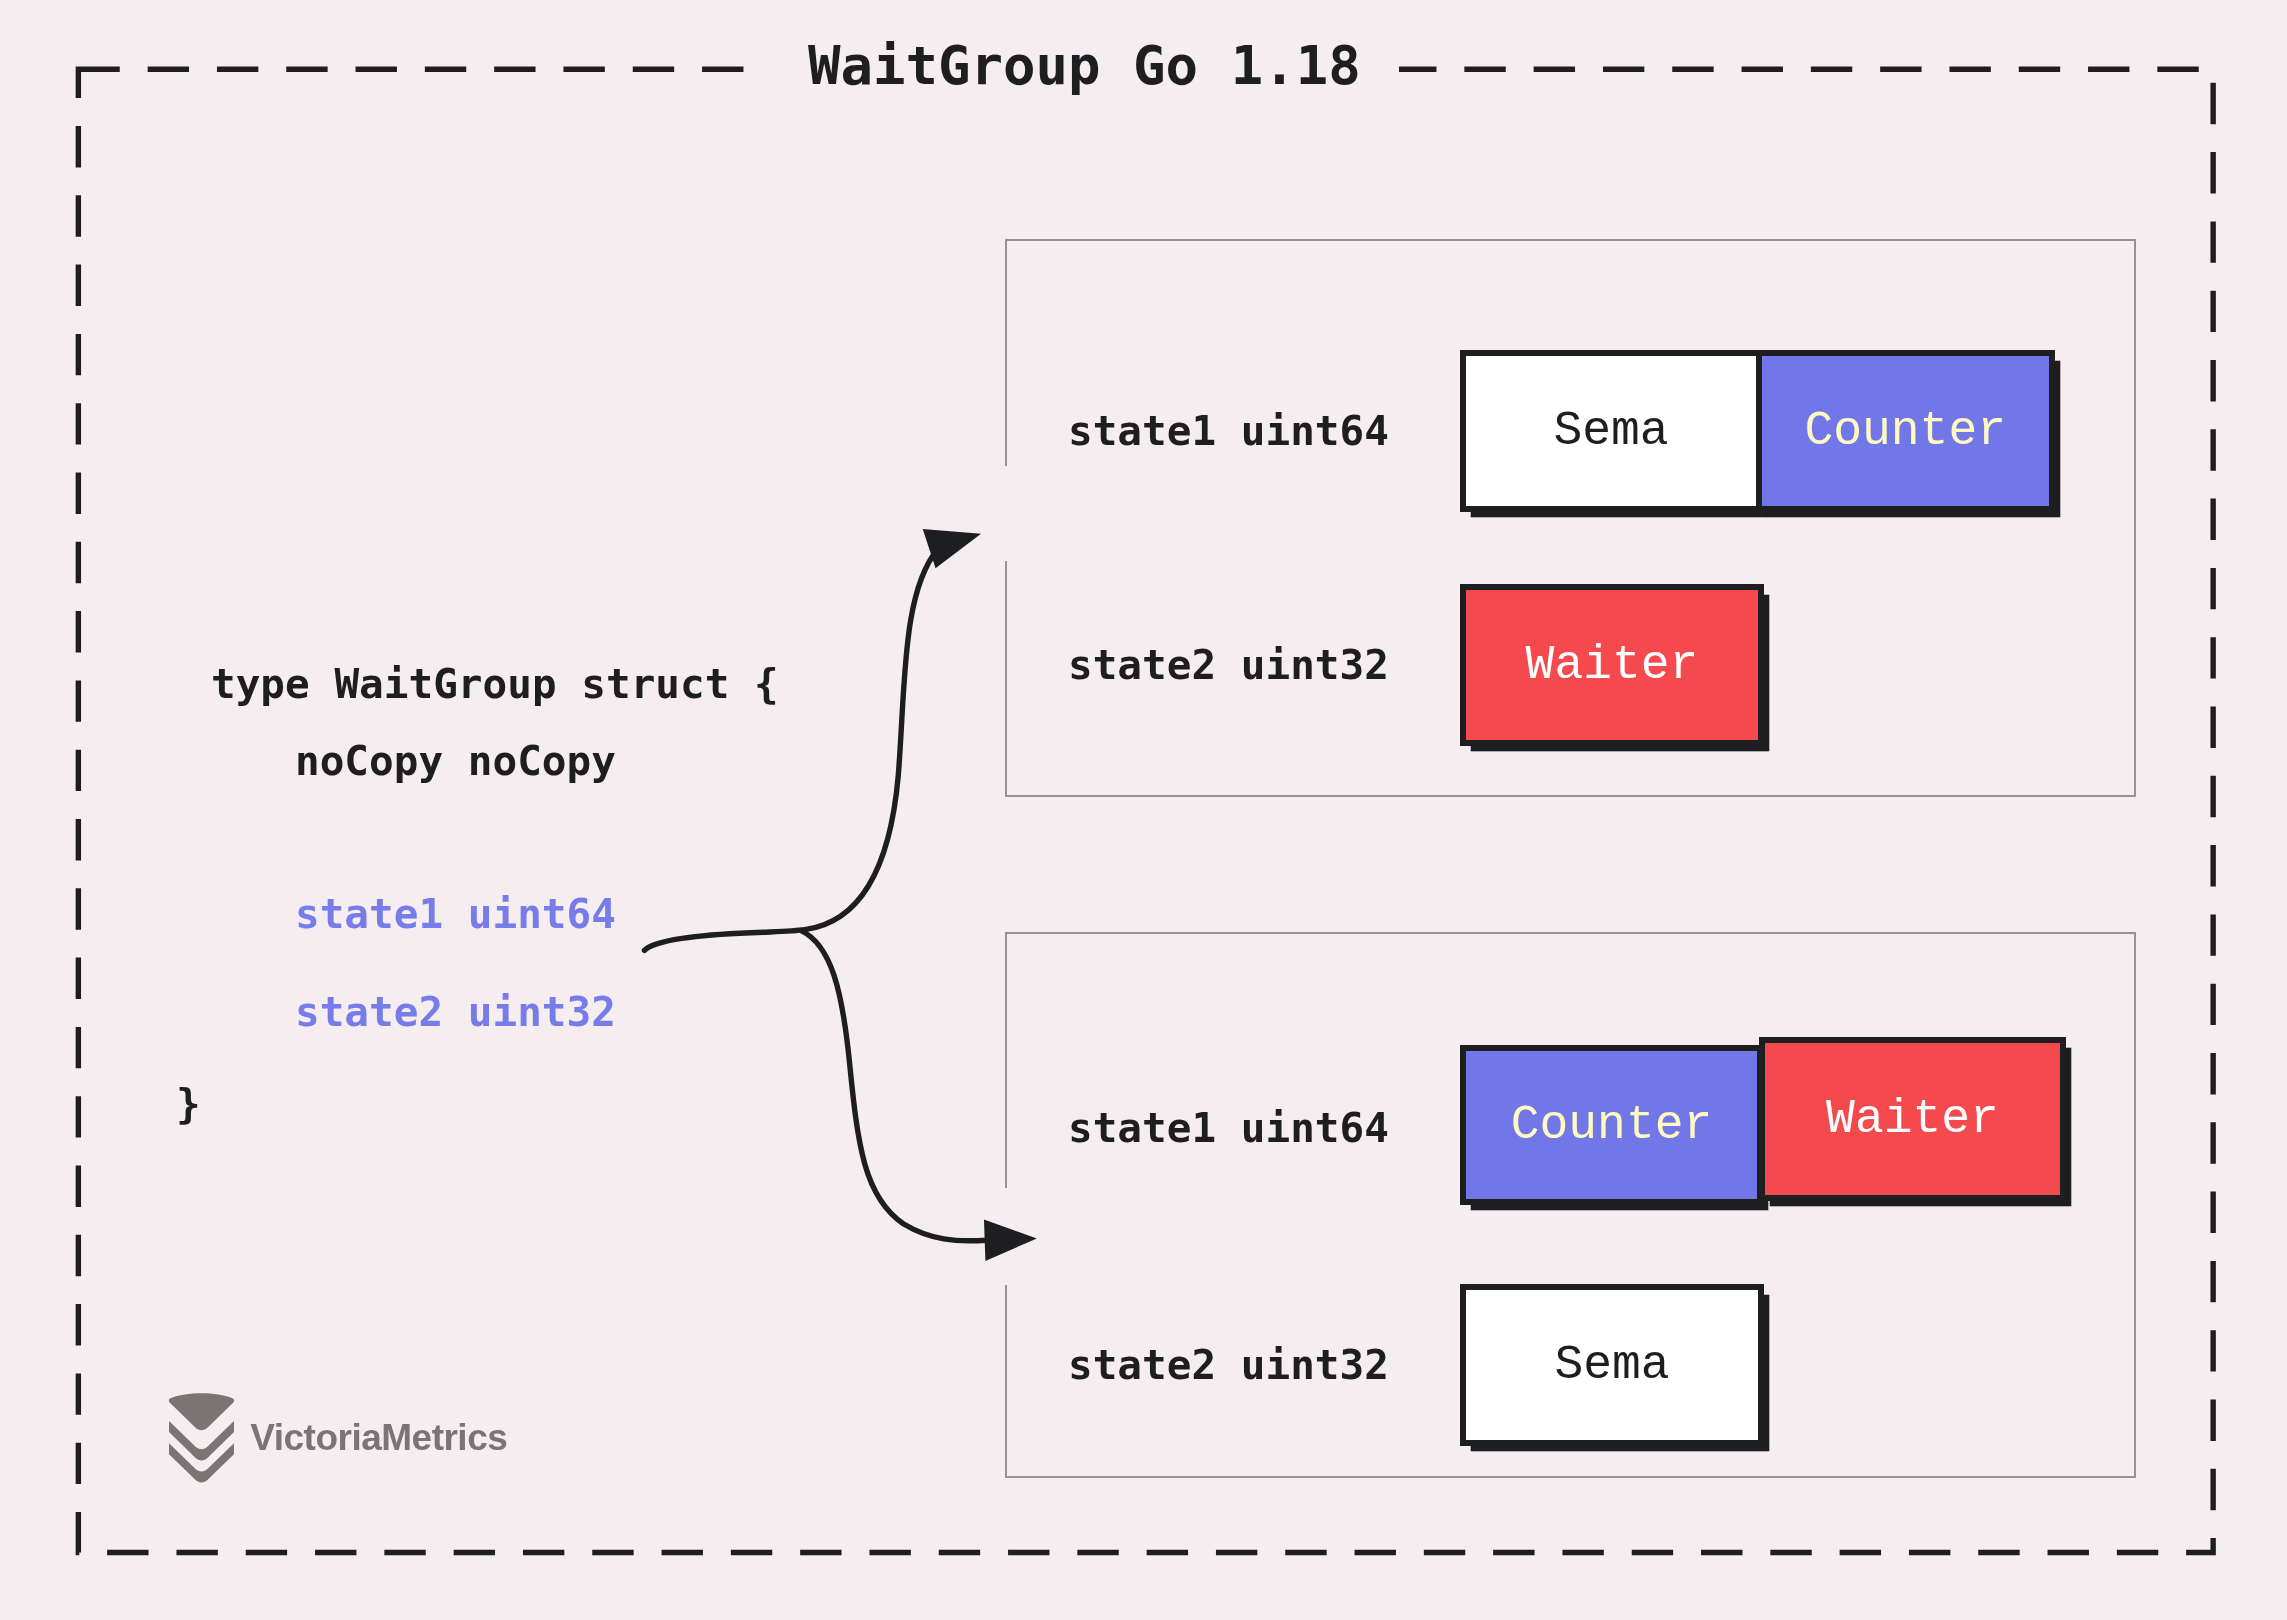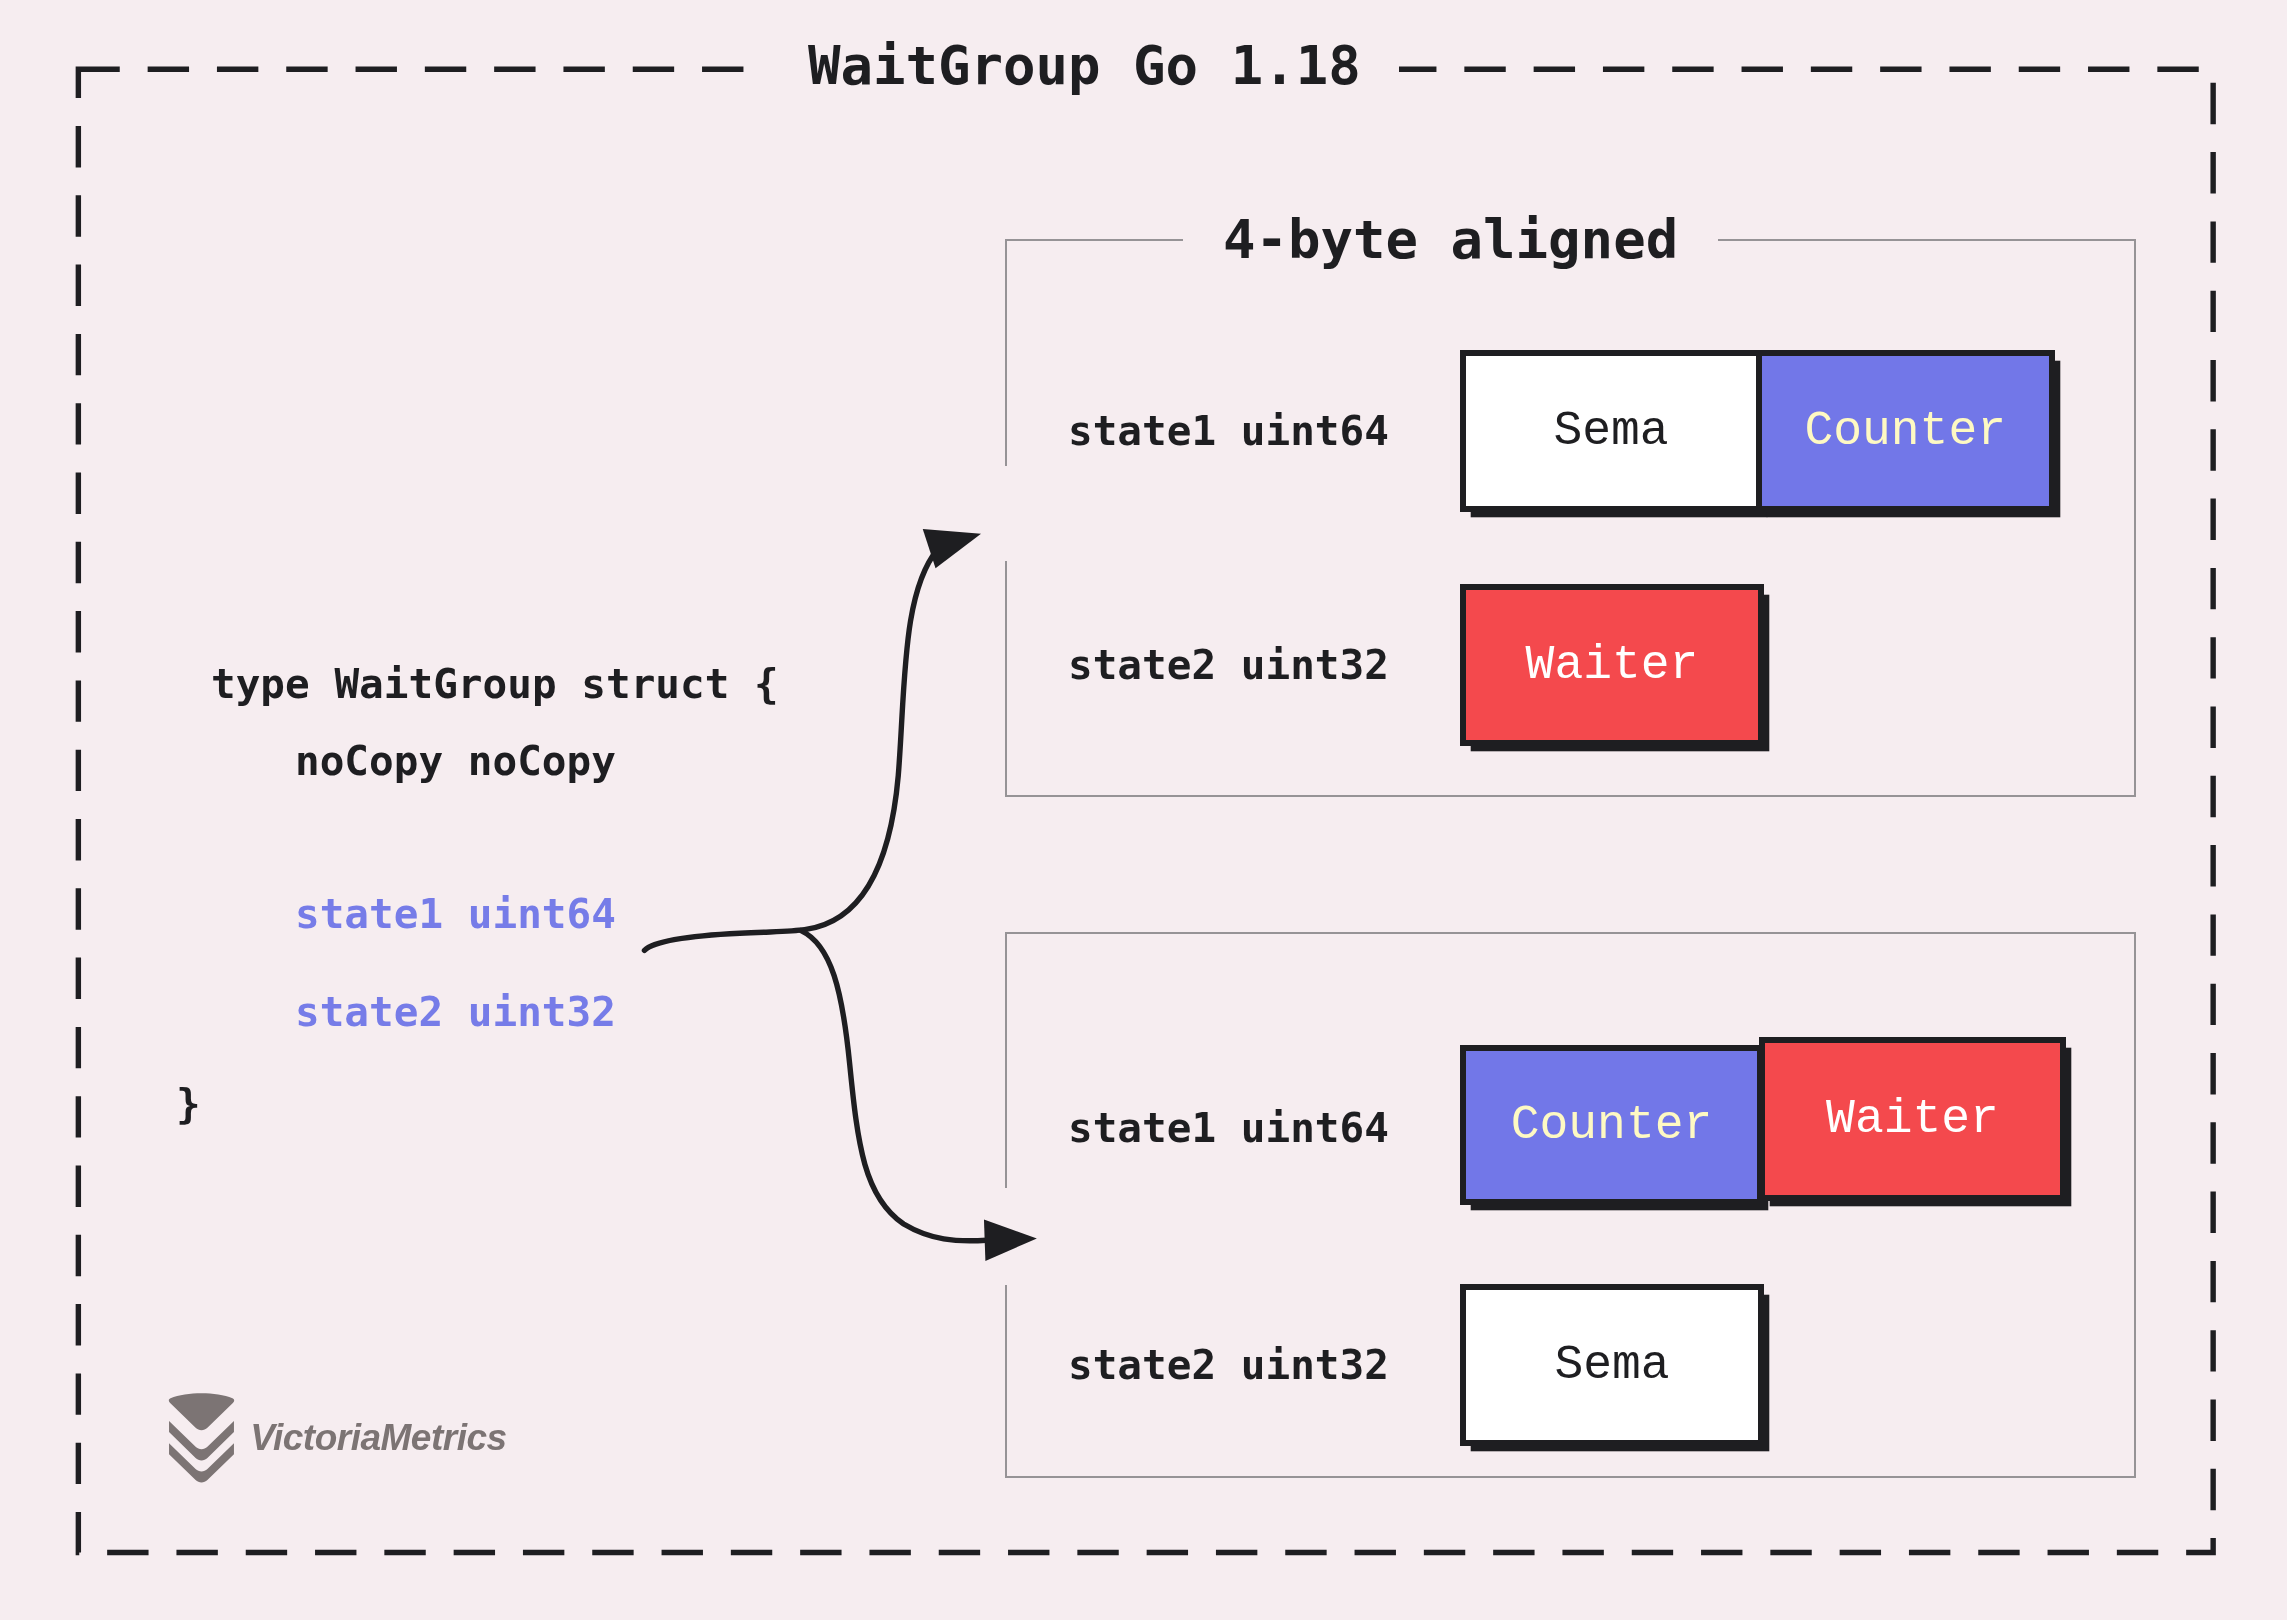--- a/index.html
+++ b/index.html
@@ -48,38 +48,37 @@
   
   .main-title {
     position:absolute; left:770px; top:67px; transform:translateY(-52%);
     background:#f6edf0; padding:0 38px; font-size:54px; font-weight:700;
     white-space:nowrap;
   }
   
   .logo { position:absolute; left:160px; top:1393px; display:flex; align-items:center; }
   .logo-text {
     font-family:"Liberation Sans", sans-serif; font-weight:700;
-    font-size:37px; color:#7c7474; letter-spacing:-0.5px; margin-left:7.2px;font-style:italic;
+    font-size:37px; color:#7c7474; letter-spacing:-0.5px; margin-left:7.2px;
   }
 </style>
 </head>
 <body>
 
 <div class="canvas">
 
   <div class="code-block">
     <div class="code-line" style="left:176px; top:657px;margin-left:35px;">type WaitGroup struct {</div>
     <div class="code-line" style="left:295px; top:734px;">noCopy noCopy</div>
     <div class="code-line code-purple" style="left:295px; top:887px;">state1 uint64</div>
     <div class="code-line code-purple" style="left:295px; top:985px;">state2 uint32</div>
     <div class="code-line" style="left:176px; top:1077px;">}</div>
   </div>
 
   <section class="panel" style="left:1005px; top:239px; width:1127px; height:554px;">
-    <span class="panel-legend" style="left:176px;">4-byte aligned</span>
 
     <div class="row-label" style="left:61px; top:163px;">state1 uint64</div>
     <div class="memrow" style="left:453px; top:109px;">
       <div class="cell cell-white" style="width:302px; height:162px;">
         <span>Sema</span>
       </div>
       <div class="cell cell-purple" style="width:299px; height:162px;">
         <span>Counter</span>
       </div>
     </div>

